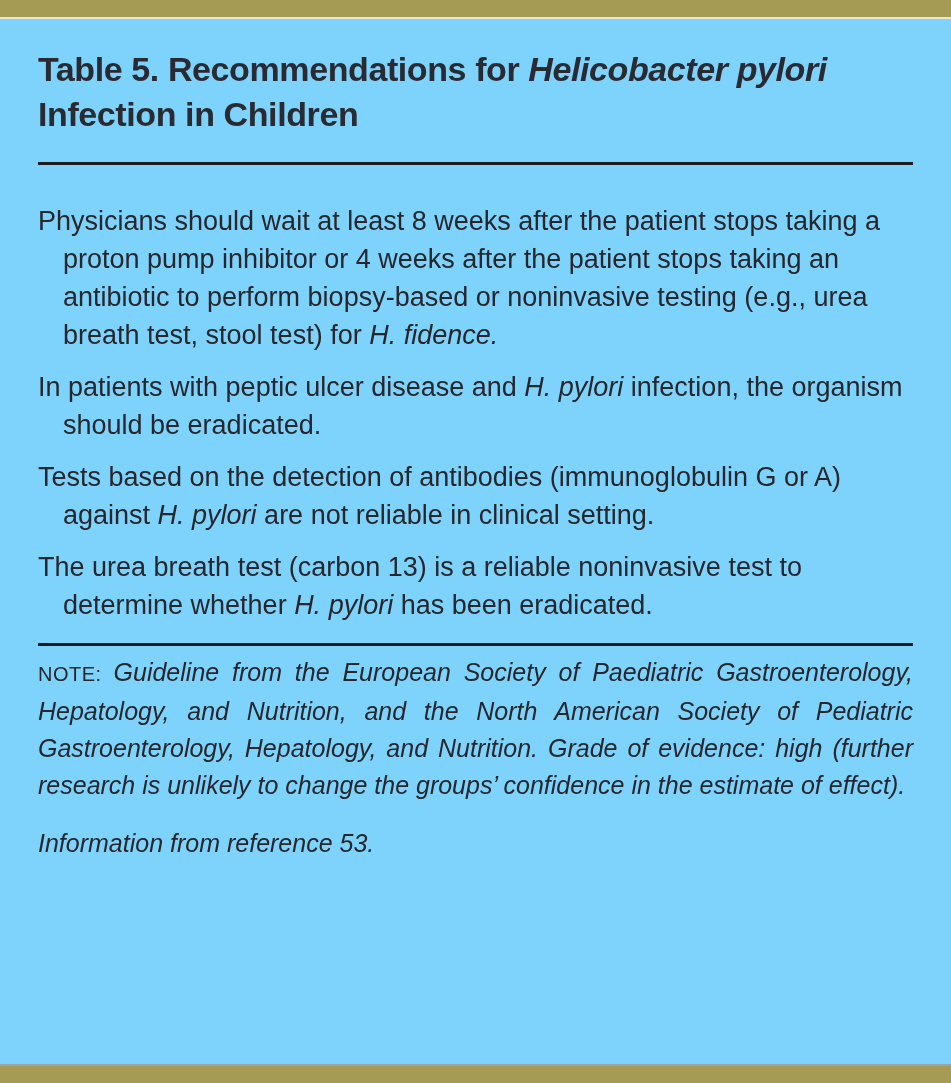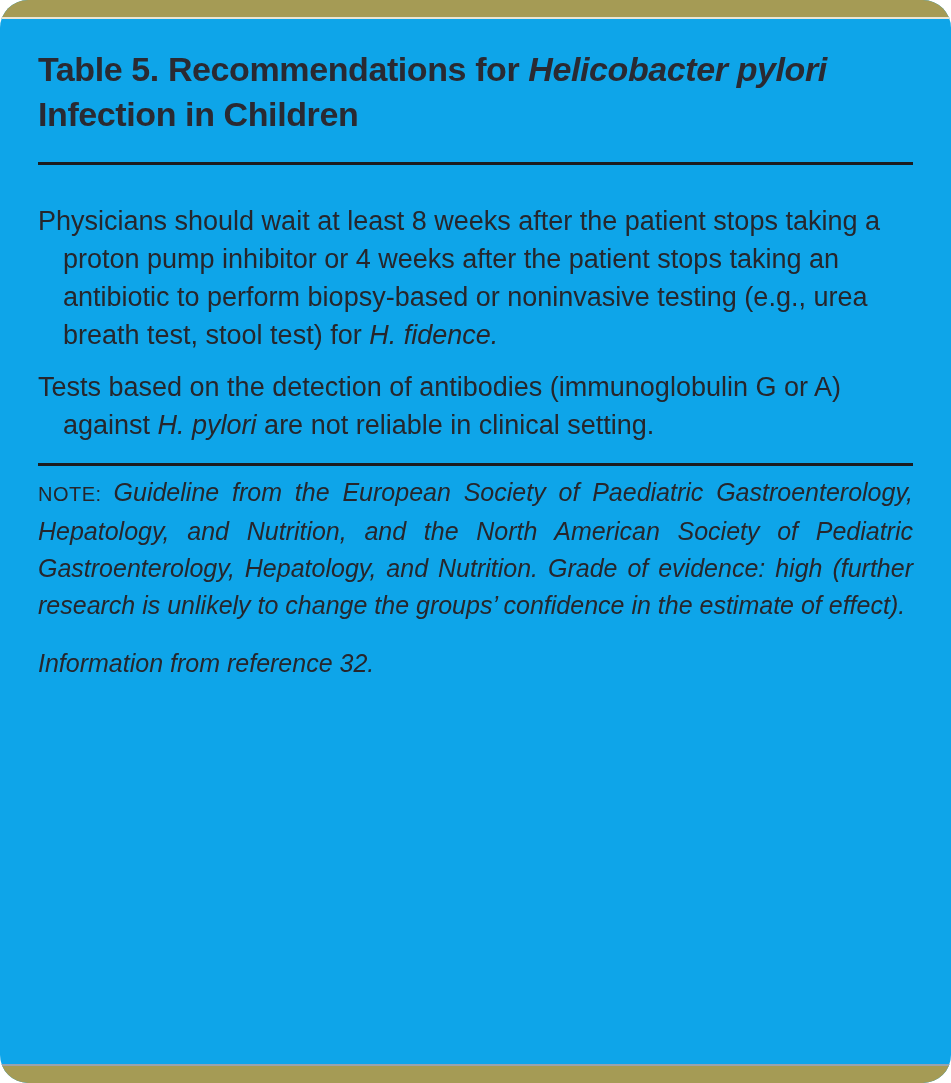--- a/index.html
+++ b/index.html
@@ -4,26 +4,25 @@
 <style>
   html, body {
     margin: 0;
     padding: 0;
     background: #ffffff;
   }
   .page {
     position: relative;
     width: 951px;
     height: 1083px;
-    background: #0ea5e9;
+    background: #7dd3fc;
     font-family: "Liberation Sans", sans-serif;
     color: #26262c;
     overflow: hidden;
     box-sizing: border-box;
-    border-radius: 28px;
   }
   .bar-top {
     height: 17px;
     background: #a59b55;
     border-bottom: 2px solid #e9e5d4;
   }
   .bar-bottom {
     position: absolute;
     left: 0;
     right: 0;
@@ -91,24 +90,26 @@
 <div class="page">
   <div class="bar-top"></div>
 
   <div class="content">
     <div class="table-title"><span class="st-bold">Table 5. Recommendations for </span><span class="st-bold-italic">Helicobacter pylori</span><span class="st-bold"> Infection in Children</span></div>
 
     <hr class="rule rule-title">
 
     <div class="rec-list">
         <div class="rec-item"><span>Physicians should wait at least 8 weeks after the patient stops taking a proton pump inhibitor or 4 weeks after the patient stops taking an antibiotic to perform biopsy-based or noninvasive testing (e.g., urea breath test, stool test) for </span><span class="st-italic">H. fidence.</span></div>
+        <div class="rec-item"><span>In patients with peptic ulcer disease and </span><span class="st-italic">H. pylori</span><span> infection, the organism should be eradicated.</span></div>
         <div class="rec-item"><span>Tests based on the detection of antibodies (immunoglobulin G or A) against </span><span class="st-italic">H. pylori</span><span> are not reliable in clinical setting.</span></div>
+        <div class="rec-item"><span>The urea breath test (carbon 13) is a reliable noninvasive test to determine whether </span><span class="st-italic">H. pylori</span><span> has been eradicated.</span></div>
       </div>
 
     <hr class="rule rule-note">
 
     <div class="note-text"><span class="st-smallcaps">NOTE: </span><span class="st-italic">Guideline from the European Society of Paediatric Gastroenter­ology, Hepatology, and Nutrition, and the North American Society of Pediatric Gastroenterology, Hepatology, and Nutrition. Grade of evidence: high (further research is unlikely to change the groups’ con­fidence in the estimate of effect).</span></div>
 
-    <div class="source-text"><span class="st-italic">Information from reference 32.</span></div>
+    <div class="source-text"><span class="st-italic">Information from reference 53.</span></div>
   </div>
 
   <div class="bar-bottom"></div>
 </div>
 
 </body></html>

